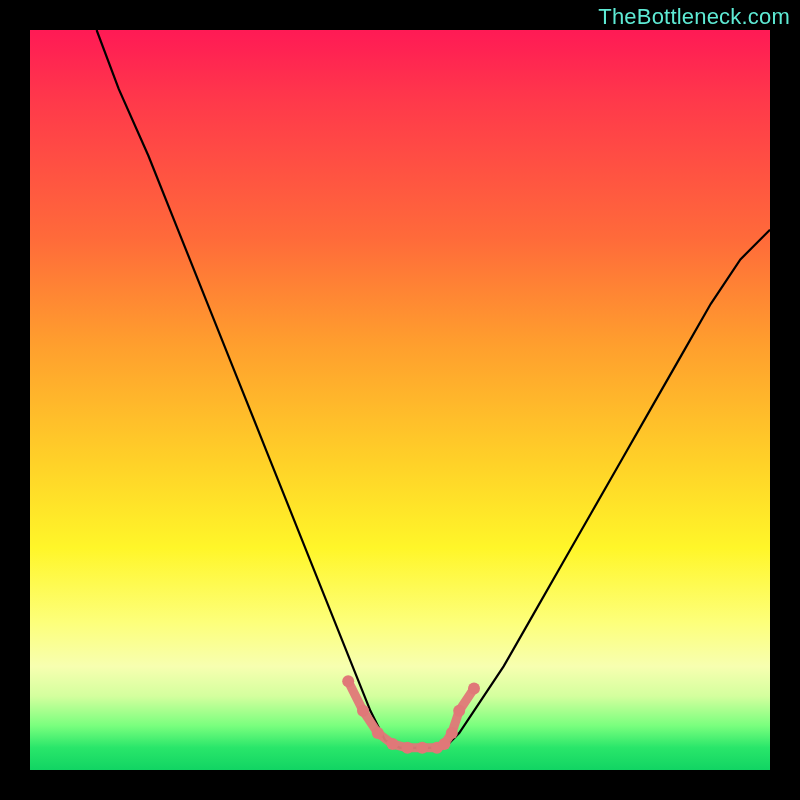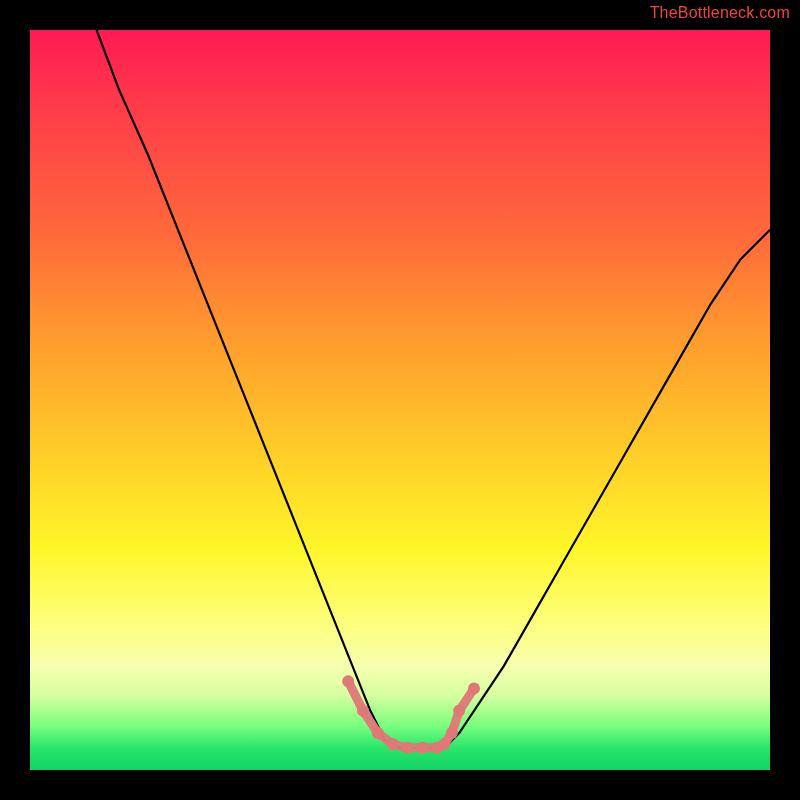--- a/index.html
+++ b/index.html
@@ -46,22 +46,22 @@
     position: absolute;
     left: 0;
     top: 0;
     width: 740px;
     height: 740px;
   }
   .watermark {
     position: absolute;
     top: 4px;
     right: 10px;
-    color: #ef4444;
-    font-size: 16px;
+    color: #5eead4;
+    font-size: 22px;
     font-weight: 500;
     letter-spacing: 0.2px;
     user-select: none;
   }
 </style>
 </head>
 <body>
 
 <div class="frame">
   <div class="watermark">TheBottleneck.com</div>

